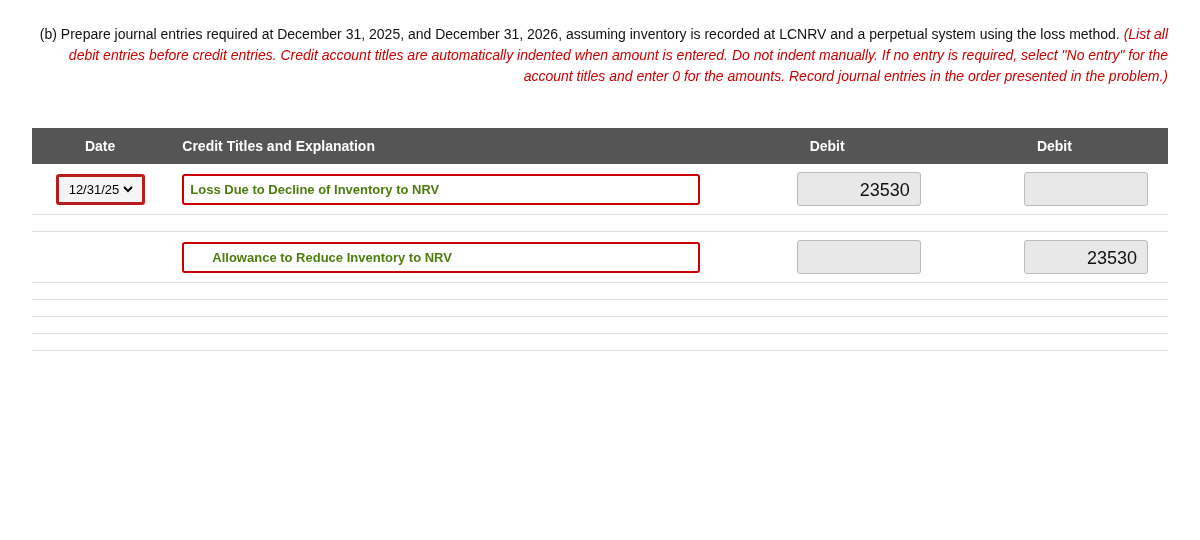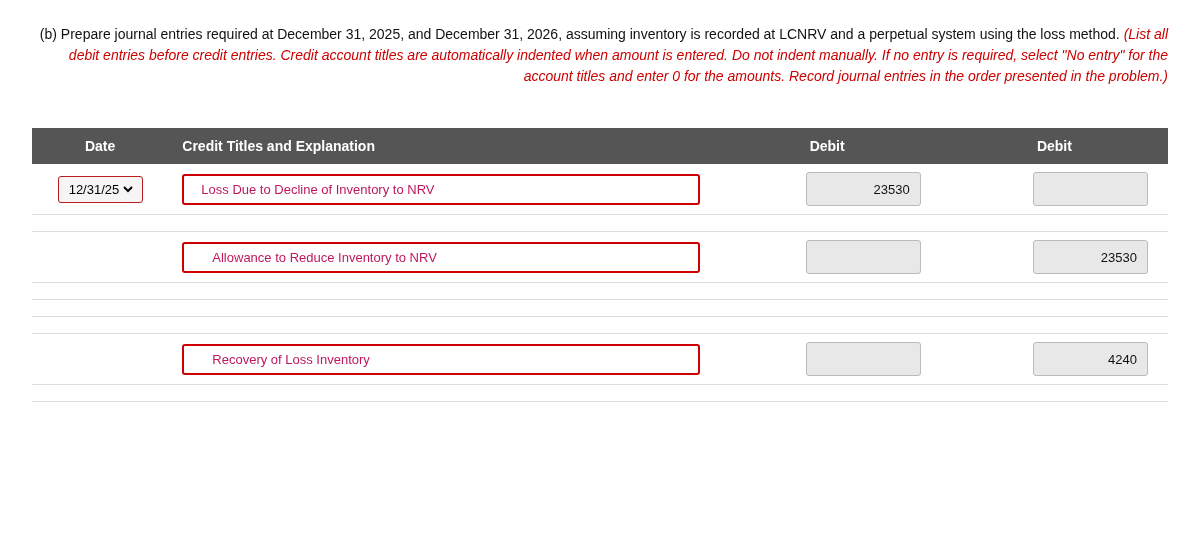--- a/index.html
+++ b/index.html
@@ -51,59 +51,60 @@
       vertical-align: middle;
     }
     tbody td.col-date { width: 120px; text-align: center; }
     tbody td.col-account { width: 480px; }
     tbody td.col-debit { width: 200px; text-align: right; padding-right: 20px; }
     tbody td.col-credit { width: 200px; text-align: right; padding-right: 20px; }
 
     .date-select-wrapper {
       display: inline-flex;
       align-items: center;
-      border: 1px solid #b91c1c;
+      border: 3px solid #b91c1c;
       border-radius: 3px;
       padding: 4px 6px;
       background: #f5f5f5;
       font-size: 13px;
       gap: 4px;
     }
     .date-select-wrapper select {
       border: none;
       background: transparent;
       font-size: 13px;
       cursor: pointer;
       outline: none;
     }
 
     .account-input {
       width: 100%;
       border: 2px solid #cc0000;
       border-radius: 3px;
-      padding: 6px 17px;
+      padding: 6px 6px;
       font-size: 13px;
       background: #fff;
-      color: #be185d;
+      color: #4d7c0f;
+      font-weight: bold;
     }
     .account-input.indented {
       padding-left: 28px;
     }
 
     .amount-box {
       display: block;
-      width: 115px;
+      width: 124px;
       height: 34px;
       border: 1px solid #bbb;
       border-radius: 3px;
       background: #e8e8e8;
       text-align: right;
       padding-right: 10px;
       line-height: 34px;
-      font-size: 13px;
+      font-size: 18px;
       margin-left: auto;
     }
     .amount-box.has-value {
       background: #e8e8e8;
     }
     .spacer-row td {
       height: 6px;
       border: none;
       background: #fff;
     }
@@ -154,26 +155,16 @@
       <tr>
         <td colspan="4" style="height:10px;border:none;"></td>
       </tr>
       <tr class="spacer-row">
         <td colspan="4"></td>
       </tr>
       <tr>
         <td colspan="4" style="height:10px;border:none;"></td>
       </tr>
       <tr>
-        <td class="col-date"></td>
-        <td class="col-account"><input type="text" class="account-input indented" value="Recovery of Loss Inventory" style=""></td>
-        <td class="col-debit">
-          <span class="amount-box"></span>
-        </td>
-        <td class="col-credit">
-          <span class="amount-box has-value">4240</span>
-        </td>
-      </tr>
-      <tr>
         <td colspan="4" style="height:10px;border:none;"></td>
       </tr>
     </tbody>
 </table>
 
 </body></html>

